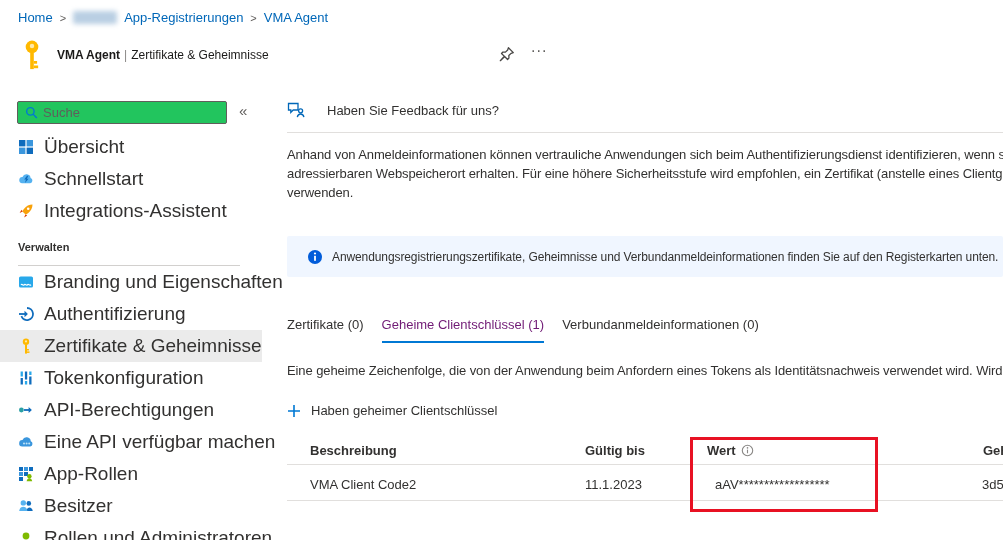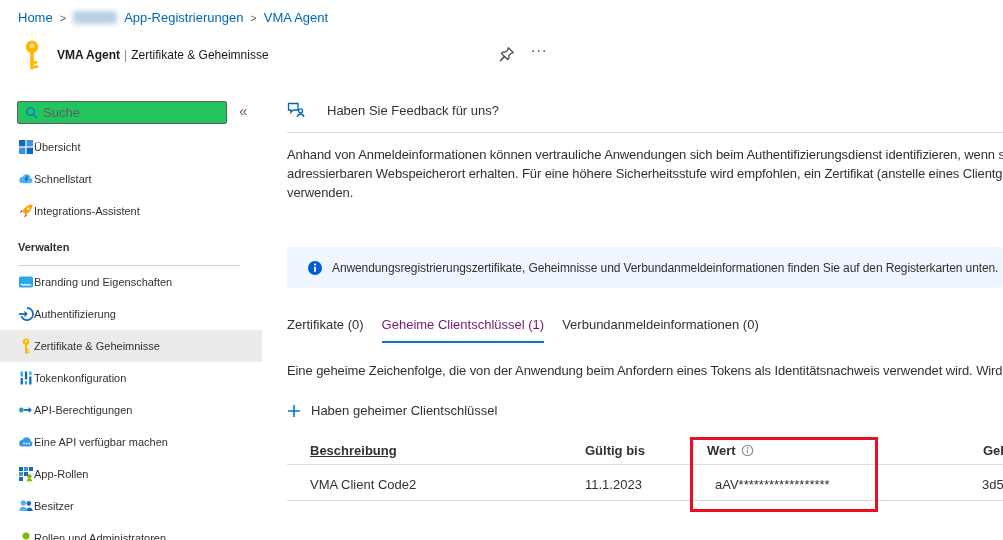--- a/index.html
+++ b/index.html
@@ -25,33 +25,33 @@
   .more-btn { left:531px; top:38px; font-size:16px; color:#605e5c; letter-spacing:1px; cursor:pointer; }
 
   
   .sidebar { left:0; top:96px; width:262px; }
   .search-wrap { position:absolute; left:17px; top:5px; width:210px; height:23px; border:1px solid #605e5c; border-radius:2px; background:#22c55e; display:flex; align-items:center; }
   .search-wrap svg { margin:0 5px 0 7px; }
   .search-input { border:none; outline:none; flex:1; font-size:13px; font-family:"Liberation Sans",sans-serif; color:#323130; height:19px; min-width:0; background:transparent; }
   .search-input::placeholder { color:#605e5c; }
   .collapse-btn { position:absolute; left:239px; top:6px; font-size:15px; color:#605e5c; cursor:pointer; }
   .nav { position:absolute; left:0; top:35px; width:262px; }
-  .nav-item { height:32px; display:flex; align-items:center; padding-left:18px; font-size:11px; cursor:pointer; white-space:nowrap; }
+  .nav-item { height:32px; display:flex; align-items:center; gap:10px; padding-left:18px; font-size:19px; cursor:pointer; white-space:nowrap; }
   .nav-item.selected { background:#ebebeb; }
   .nav-item .ic { width:16px; height:16px; flex:0 0 16px; display:flex; }
   .nav-section { margin-top:10px; height:20px; padding-left:18px; font-size:11px; font-weight:700; display:flex; align-items:center; }
   .nav-divider { border:none; border-top:1px solid #d2d0ce; margin:8px 22px 0 18px; }
 
   
   .content-clip { white-space:nowrap; overflow:hidden; }
   .feedback-row { left:287px; top:102px; display:flex; align-items:center; gap:22px; font-size:13px; cursor:pointer; }
   .divider-h { border:none; border-top:1px solid #e1dfdd; }
   .fb-divider { left:287px; top:132px; width:716px; }
   .intro { left:287px; top:145px; width:716px; font-size:13px; line-height:19px; letter-spacing:-0.1px; }
-  .banner { left:287px; top:247px; width:716px; height:41px; background:#f0f6ff; border-radius:2px; display:flex; align-items:center; gap:9px; padding-left:20px; font-size:12px; letter-spacing:-0.1px; }
+  .banner { left:287px; top:236px; width:716px; height:41px; background:#f0f6ff; border-radius:2px; display:flex; align-items:center; gap:9px; padding-left:20px; font-size:12px; letter-spacing:-0.1px; }
   .tabs { left:287px; top:317px; display:flex; gap:18px; font-size:13px; }
   .tab { padding-bottom:9px; cursor:pointer; border-bottom:2.5px solid transparent; white-space:nowrap; }
   .tab.active { font-weight:400; border-bottom-color:#0078d4; color:#701a75; }
   .tab-desc { left:287px; top:363px; width:716px; font-size:13px; letter-spacing:-0.1px; }
   .new-secret { left:287px; top:403px; display:flex; align-items:center; gap:10px; font-size:13px; cursor:pointer; }
 
   
   .table { left:287px; top:436px; width:716px; height:80px; }
   .th { position:absolute; top:7px; font-size:13px; font-weight:700; white-space:nowrap; display:flex; align-items:center; gap:5px; }
   .td { position:absolute; top:41px; font-size:13px; white-space:nowrap; }
@@ -279,21 +279,21 @@
 <div class="abs new-secret">
   <span style="display:flex;">
     <svg width="14" height="14" viewBox="0 0 14 14">
         <path d="M7 1v12M1 7h12" stroke="#0078d4" stroke-width="1.6"></path>
       </svg>
   </span>
   <span>Haben geheimer Clientschlüssel</span>
 </div>
 
 <div class="abs table">
-  <div class="th" style="left:23px;text-decoration:underline;">
+  <div class="th" style="left:23px;">
       <span>Beschreibung</span>
     </div>
   <div class="th" style="left:298px;">
       <span>Gültig bis</span>
     </div>
   <div class="th" style="left:420px;">
     <span>Wert</span>
     <span style="display:flex;">
       <svg width="13" height="13" viewBox="0 0 14 14">
         <circle cx="7" cy="7" r="5.6" fill="none" stroke="#8a8886" stroke-width="1.2"></circle>

